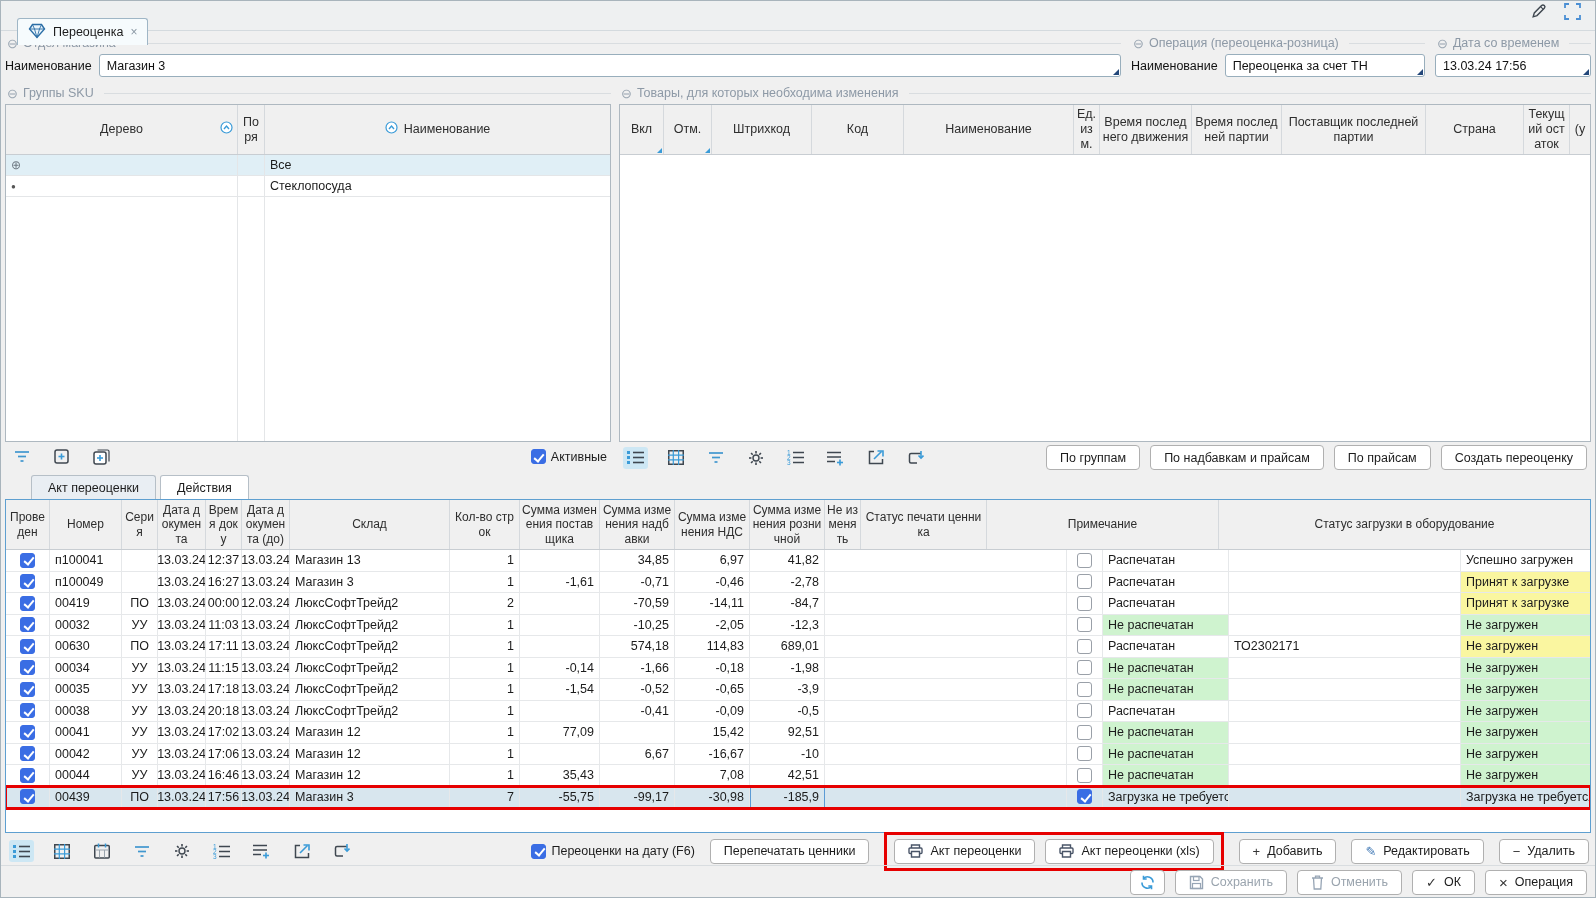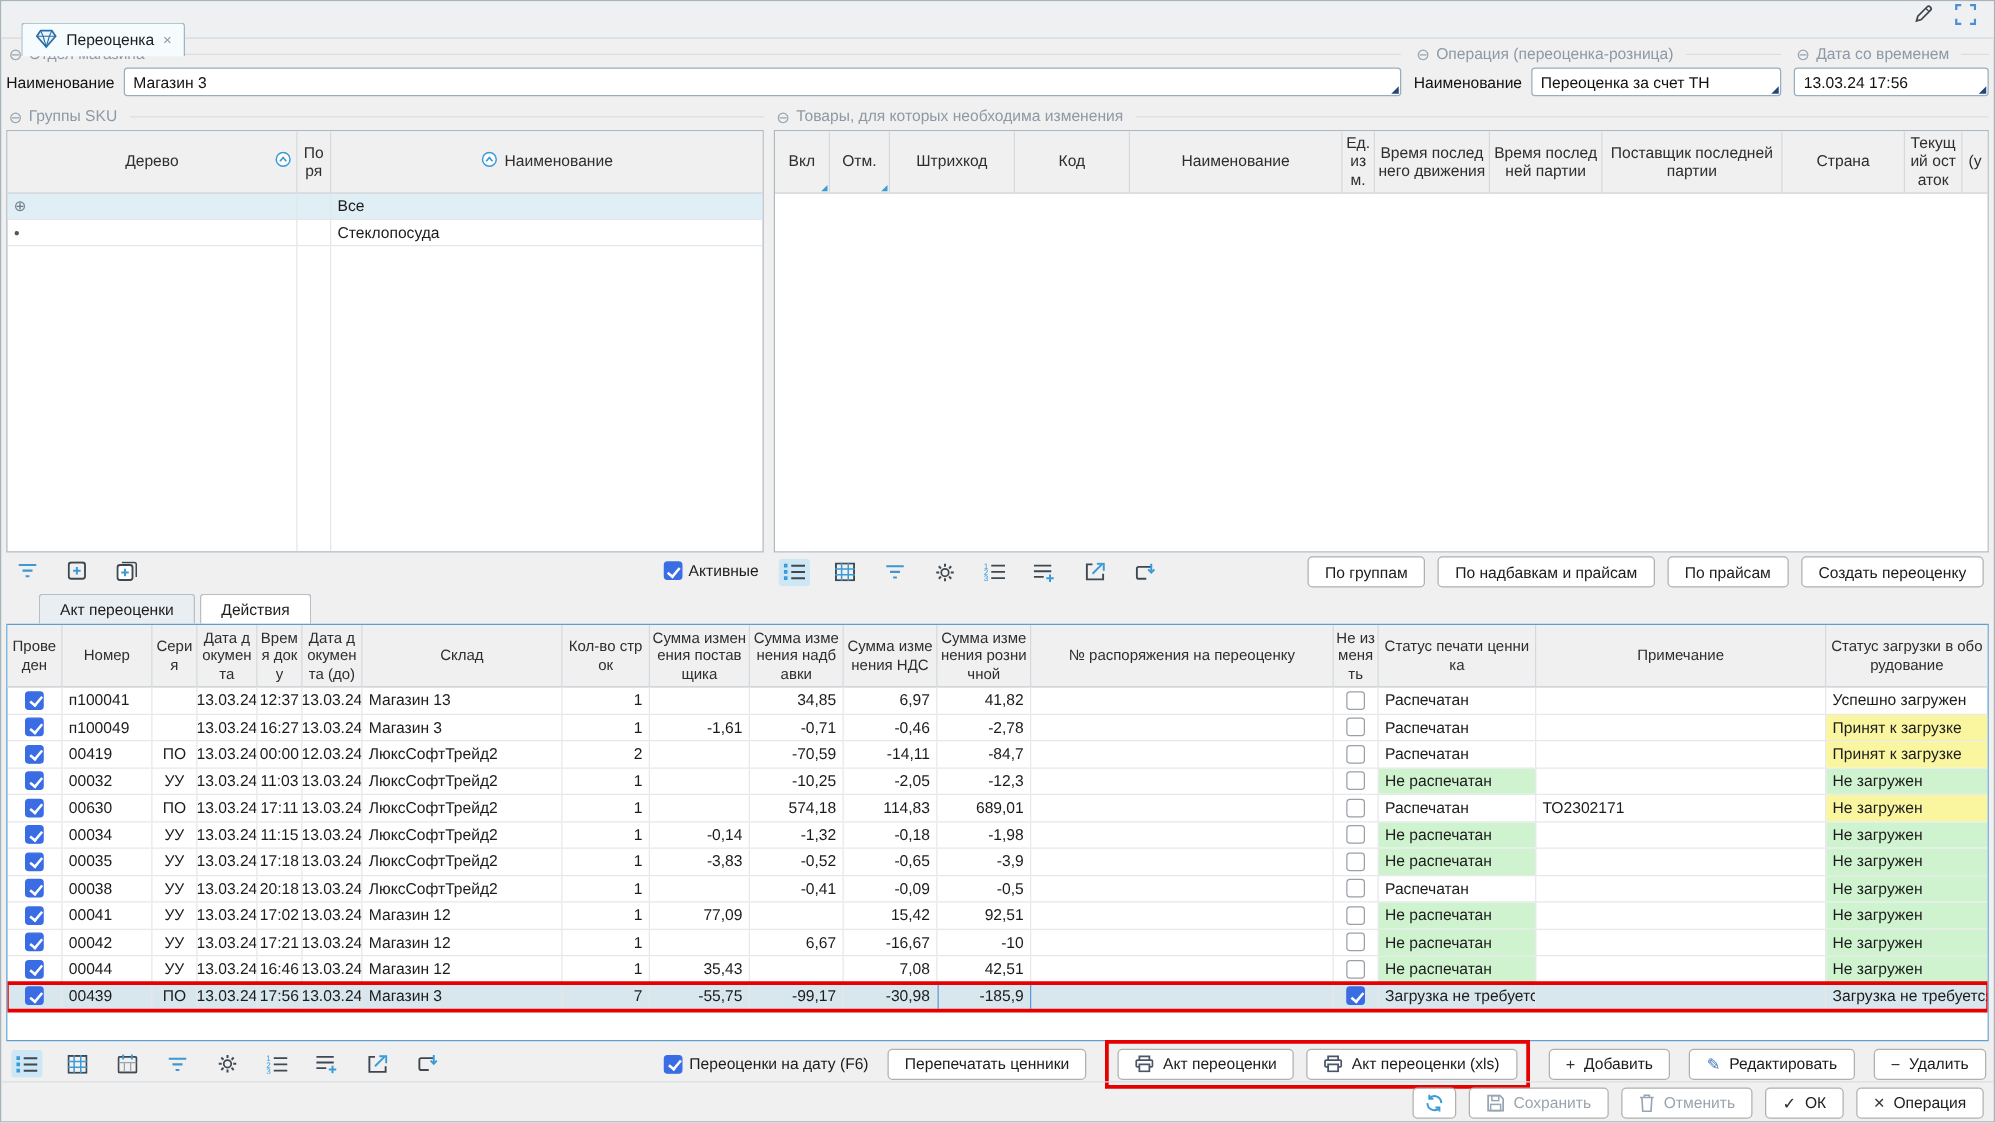--- a/index.html
+++ b/index.html
@@ -402,21 +402,20 @@
         <div class="ahcell" style="width: 36px;">Серия</div>
         <div class="ahcell" style="width: 48px;">Дата документа</div>
         <div class="ahcell" style="width: 36px;">Время доку</div>
         <div class="ahcell" style="width: 48px;">Дата документа (до)</div>
         <div class="ahcell" style="width: 160px;">Склад</div>
         <div class="ahcell" style="width: 70px;">Кол-во строк</div>
         <div class="ahcell" style="width: 80px;">Сумма изменения поставщика</div>
         <div class="ahcell" style="width: 75px;">Сумма изменения надбавки</div>
         <div class="ahcell" style="width: 75px;">Сумма изменения НДС</div>
         <div class="ahcell" style="width: 75px;">Сумма изменения розничной</div>
-        <div class="ahcell" style="width: 242px;">№ распоряжения на переоценку</div>
         <div class="ahcell" style="width: 36px;">Не изменять</div>
         <div class="ahcell" style="width: 126px;">Статус печати ценника</div>
         <div class="ahcell" style="width: 232px;">Примечание</div>
         <div class="ahcell" style="flex: 1 1 0%; border-right: none;">Статус загрузки в оборудование</div>
       </div>
     <div style="display:flex; flex-direction:column;">
         <div class="trow">
           <div class="acell ac" style="width: 44px;">
             <div class="cb on"></div>
           </div>
@@ -536,21 +535,21 @@
             <div class="cb on"></div>
           </div>
           <div class="acell al" style="width: 72px;">00034</div>
           <div class="acell ac" style="width: 36px;">УУ</div>
           <div class="acell ac" style="width: 48px;">13.03.24</div>
           <div class="acell ac" style="width: 36px;">11:15</div>
           <div class="acell ac" style="width: 48px;">13.03.24</div>
           <div class="acell al" style="width: 160px;">ЛюксСофтТрейд2</div>
           <div class="acell ar" style="width: 70px;">1</div>
           <div class="acell ar" style="width: 80px;">-0,14</div>
-          <div class="acell ar" style="width: 75px;">-1,32</div>
+          <div class="acell ar" style="width: 75px;">-1,66</div>
           <div class="acell ar" style="width: 75px;">-0,18</div>
           <div class="acell ar" style="width: 75px;">-1,98</div>
           <div class="acell al" style="width: 242px;"></div>
           <div class="acell ac" style="width: 36px;">
             <div class="cb"></div>
           </div>
           <div class="acell al" style="width: 126px; background: rgb(207, 243, 207);">Не распечатан</div>
           <div class="acell al" style="width: 232px;"></div>
           <div class="acell al" style="flex: 1 1 0%; border-right: none; background: rgb(207, 243, 207);">Не загружен</div>
         </div>
@@ -558,21 +557,21 @@
           <div class="acell ac" style="width: 44px;">
             <div class="cb on"></div>
           </div>
           <div class="acell al" style="width: 72px;">00035</div>
           <div class="acell ac" style="width: 36px;">УУ</div>
           <div class="acell ac" style="width: 48px;">13.03.24</div>
           <div class="acell ac" style="width: 36px; text-align: right;">17:18</div>
           <div class="acell ac" style="width: 48px;">13.03.24</div>
           <div class="acell al" style="width: 160px;">ЛюксСофтТрейд2</div>
           <div class="acell ar" style="width: 70px;">1</div>
-          <div class="acell ar" style="width: 80px;">-3,83</div>
+          <div class="acell ar" style="width: 80px;">-1,54</div>
           <div class="acell ar" style="width: 75px;">-0,52</div>
           <div class="acell ar" style="width: 75px;">-0,65</div>
           <div class="acell ar" style="width: 75px;">-3,9</div>
           <div class="acell al" style="width: 242px;"></div>
           <div class="acell ac" style="width: 36px;">
             <div class="cb"></div>
           </div>
           <div class="acell al" style="width: 126px; background: rgb(207, 243, 207);">Не распечатан</div>
           <div class="acell al" style="width: 232px;"></div>
           <div class="acell al" style="flex: 1 1 0%; border-right: none; background: rgb(207, 243, 207);">Не загружен</div>
@@ -623,21 +622,21 @@
           <div class="acell al" style="width: 232px;"></div>
           <div class="acell al" style="flex: 1 1 0%; border-right: none; background: rgb(207, 243, 207);">Не загружен</div>
         </div>
         <div class="trow">
           <div class="acell ac" style="width: 44px;">
             <div class="cb on"></div>
           </div>
           <div class="acell al" style="width: 72px; text-align: right;">00042</div>
           <div class="acell ac" style="width: 36px;">УУ</div>
           <div class="acell ac" style="width: 48px;">13.03.24</div>
-          <div class="acell ac" style="width: 36px;">17:21</div>
+          <div class="acell ac" style="width: 36px;">17:06</div>
           <div class="acell ac" style="width: 48px;">13.03.24</div>
           <div class="acell al" style="width: 160px;">Магазин 12</div>
           <div class="acell ar" style="width: 70px;">1</div>
           <div class="acell ar" style="width: 80px;"></div>
           <div class="acell ar" style="width: 75px;">6,67</div>
           <div class="acell ar" style="width: 75px;">-16,67</div>
           <div class="acell ar" style="width: 75px;">-10</div>
           <div class="acell al" style="width: 242px;"></div>
           <div class="acell ac" style="width: 36px;">
             <div class="cb"></div>

